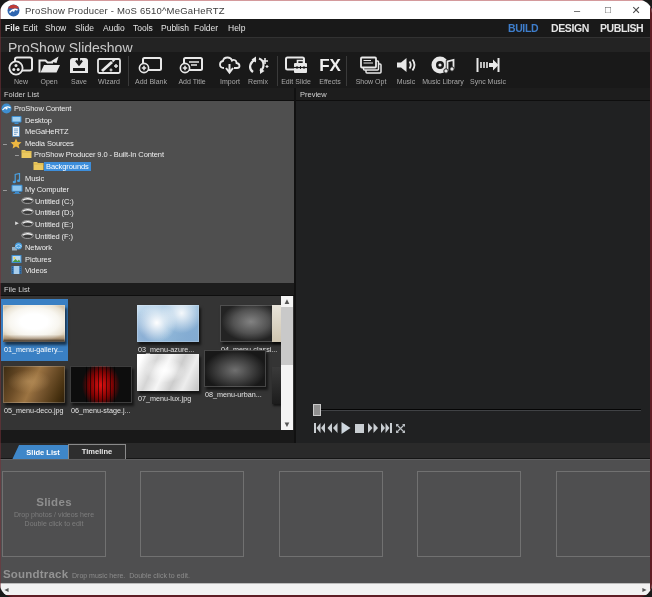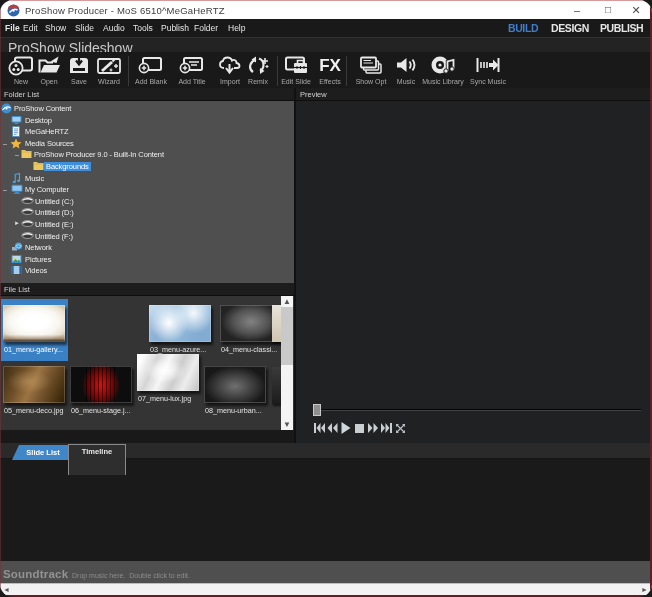--- a/index.html
+++ b/index.html
@@ -48,21 +48,21 @@
 #vdiv{left:294px;top:88px;width:2px;height:355px;background:#111;}
 
 #prevhdr{left:296px;top:88px;width:356px;}
 #preview{left:296px;top:101px;width:356px;height:342px;background:#202122;}
 #ptrack{left:320px;top:409px;width:321px;height:2px;background:#050505;border-bottom:1px solid #404245;}
 #phandle{left:313px;top:404px;width:8px;height:12px;background:#8f8f8f;border:1px solid #c9c9c9;}
 .pbtn{position:absolute;top:423px;}
 
 #tabbar{left:0;top:443px;width:652px;height:16px;background:#2a2a2a;border-bottom:1px solid #151515;}
 #tab1{left:6px;top:1px;width:62px;height:15px;background:#3f87c9;clip-path:polygon(7px 0,100% 0,100% 100%,0 100%);color:#fff;font-size:7.5px;font-weight:bold;text-align:center;line-height:15px;}
-#tab2{left:68px;top:1px;width:58px;height:31px;background:#2e2e2e;border:1px solid #8a8a8a;border-bottom:none;color:#e9e9e9;font-size:7.5px;font-weight:bold;text-align:center;line-height:14px;}
+#tab2{left:68px;top:1px;width:58px;height:20px;background:#2e2e2e;border:1px solid #8a8a8a;border-bottom:none;color:#e9e9e9;font-size:7.5px;font-weight:bold;text-align:center;line-height:14px;}
 
 #slides{left:0;top:459px;width:652px;height:102px;background:#4f4f50;border-top:1px solid #5f5f60;}
 .sbox{position:absolute;top:11px;width:104px;height:86px;border:1px solid #717171;}
 #sl1 .t1{margin-top:24px;text-align:center;font-size:11.5px;font-weight:bold;color:#8e8e8e;letter-spacing:.3px;}
 #sl1 .t2{margin-top:3px;text-align:center;font-size:7px;color:#7e7e7e;}
 #sl1 .t3{margin-top:2px;text-align:center;font-size:7px;color:#7e7e7e;}
 
 #strack{left:0;top:561px;width:652px;height:22px;background:#4f4f50;text-decoration:underline;}
 #strack .big{position:absolute;left:3px;top:7px;font-size:11.5px;font-weight:bold;color:#939393;letter-spacing:.2px;}
 #strack .small{position:absolute;left:72px;top:11px;font-size:7px;color:#8d8d8d;}
@@ -360,41 +360,41 @@
         </svg>
         <span class="lbl" style="left:25px">Videos</span>
       </div>
 </div>
 <div class="abs phdr" id="filehdr">File List</div>
 <div class="abs" id="filelist">
  <div class="cell sel" style="left:1px;top:3px;">
         <div class="thumb" style="background:linear-gradient(180deg,rgba(0,0,0,0) 80%,rgba(110,75,40,.4) 90%,rgba(30,18,8,.95) 100%),radial-gradient(ellipse 62% 58% at 50% 45%,#ffffff 35%,#f8f6f0 65%,#e8e1d2 88%,#d4c5ab 100%);"></div>
         <div class="clab" style="color:#fff;">01_menu-gallery...</div>
       </div>
- <div class="cell" style="left:135px;top:3px;margin-left:12px;">
+ <div class="cell" style="left:135px;top:3px;">
         <div class="thumb" style="background:radial-gradient(circle at 32% 48%,#ffffff,rgba(255,255,255,0) 42%),radial-gradient(circle at 72% 22%,rgba(255,255,255,.9),rgba(255,255,255,0) 38%),radial-gradient(circle at 85% 85%,rgba(130,170,210,.85),rgba(130,170,210,0) 50%),radial-gradient(circle at 12% 80%,rgba(125,162,205,.7),rgba(125,162,205,0) 40%),linear-gradient(135deg,#c6dcef 0%,#97bedd 55%,#82abce 100%);"></div>
         <div class="clab">03_menu-azure...</div>
       </div>
  <div class="cell" style="left:218px;top:3px;text-align:right;">
         <div class="thumb" style="background:radial-gradient(ellipse 52% 58% at 50% 45%,#828282 0%,#525252 55%,#232323 92%);"></div>
         <div class="clab">04_menu-classi...</div>
       </div>
  <div class="cell" style="left:1px;top:64px;">
         <div class="thumb" style="background:radial-gradient(ellipse 50% 45% at 42% 42%,rgba(195,155,100,.55),rgba(195,155,100,0) 70%),linear-gradient(115deg,#3a2a12 0%,#6e4e28 28%,#9c7442 48%,#7c5a32 62%,#46300f 88%,#2c1d08 100%);"></div>
         <div class="clab">05_menu-deco.jpg</div>
       </div>
  <div class="cell" style="left:68px;top:64px;">
         <div class="thumb" style="background:repeating-linear-gradient(90deg,rgba(0,0,0,.6) 0 1px,rgba(0,0,0,0) 1px 4px) 16px 0/30px 100% no-repeat,radial-gradient(ellipse 38% 78% at 50% 52%,rgba(235,18,18,.95) 0%,rgba(155,0,0,.8) 48%,rgba(40,0,0,0) 80%) 0 0/100% 100% no-repeat,#0d0d0d;"></div>
         <div class="clab">06_menu-stage.j...</div>
       </div>
  <div class="cell" style="left:135px;top:52px;padding-left:27px;">
         <div class="thumb" style="background:radial-gradient(ellipse 50% 50% at 45% 45%,rgba(255,255,255,.95),rgba(255,255,255,0) 65%),linear-gradient(115deg,#ffffff 8%,#d5d5d5 28%,#f6f6f6 44%,#cccccc 62%,#ededed 78%,#c0c0c0 100%);"></div>
         <div class="clab">07_menu-lux.jpg</div>
       </div>
- <div class="cell" style="left:202px;top:64px;">
+ <div class="cell" style="left:202px;top:48px;">
         <div class="thumb" style="background:radial-gradient(ellipse 50% 55% at 50% 55%,#707070 0%,#404040 55%,#181818 100%);"></div>
         <div class="clab">08_menu-urban...</div>
       </div>
  <div class="abs" style="left:272px;top:9px;width:9px;height:37px;background:linear-gradient(180deg,#e8e4da,#cfc5b0);box-shadow:1px 2px 2px rgba(0,0,0,.6);"></div>
  <div class="abs" style="left:272px;top:71px;width:9px;height:37px;background:linear-gradient(180deg,#3a3a3a,#1c1c1c);box-shadow:1px 2px 2px rgba(0,0,0,.6);"></div>
 </div>
 <div class="abs" id="fscroll">
       <div class="sarr" style="position:absolute;top:0;">▲</div>
       <div class="sarr" style="position:absolute;bottom:0;">▼</div>
     </div>
@@ -431,20 +431,31 @@
     </svg>
 <svg class="abs pbtn" style="left:396px;top:424px;" width="9" height="9" viewBox="0 0 9 9">
       <path d="M0 0 L3 0 L0 3 Z M9 0 L9 3 L6 0 Z M0 9 L0 6 L3 9 Z M9 9 L6 9 L9 6 Z" fill="#b9bec2"></path>
       <path d="M1 1 L8 8 M8 1 L1 8" stroke="#b9bec2" stroke-width="1.2"></path>
     </svg>
 <div class="abs" id="tabbar"></div>
 <div class="abs" style="left:6px;top:444px;">
       <div id="tab1" style="position:relative;">Slide List</div>
     </div>
 <div class="abs" id="tab2" style="left:68px;top:444px;">Timeline</div>
+<div class="abs" id="slides">
+ <div class="sbox" style="left:2px;" id="sl1">
+        <div class="t1">Slides</div>
+        <div class="t2">Drop photos / videos here</div>
+        <div class="t3">Double click to edit</div>
+      </div>
+ <div class="sbox" style="left:140px;"></div>
+ <div class="sbox" style="left:279px;"></div>
+ <div class="sbox" style="left:417px;"></div>
+ <div class="sbox" style="left:556px;width:95px;border-right:none;"></div>
+</div>
 <div class="abs" id="strack">
       <span class="big">Soundtrack</span>
       <span class="small">Drop music here.&nbsp;&nbsp;Double click to edit.</span>
     </div>
 <div class="abs" id="hscroll">
       <span class="la">◄</span>
       <span class="ra">►</span>
     </div>
 <div class="abs" id="bleft"></div>
 <div class="abs" id="bright"></div>

